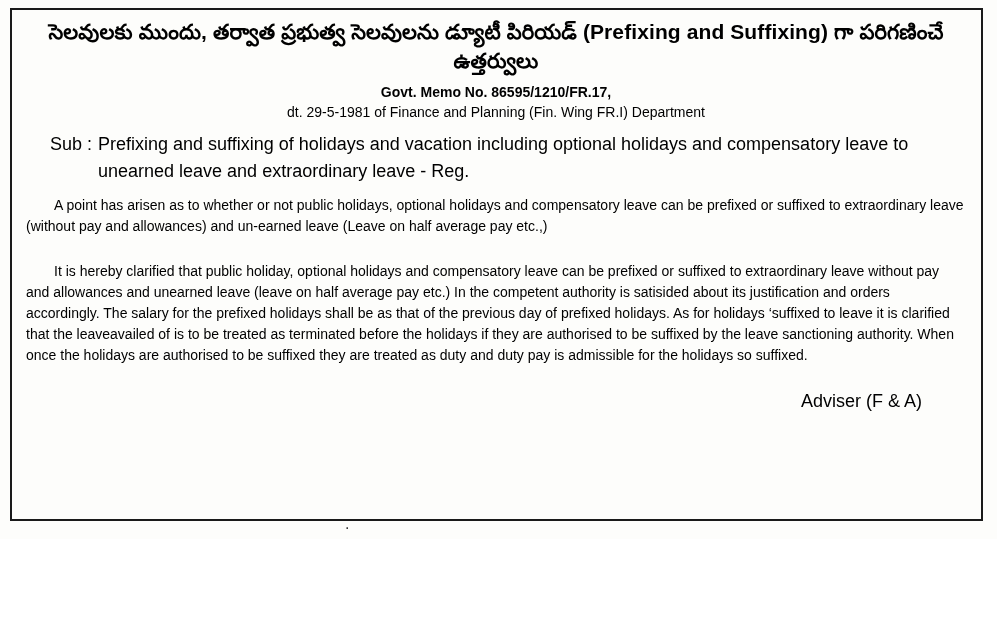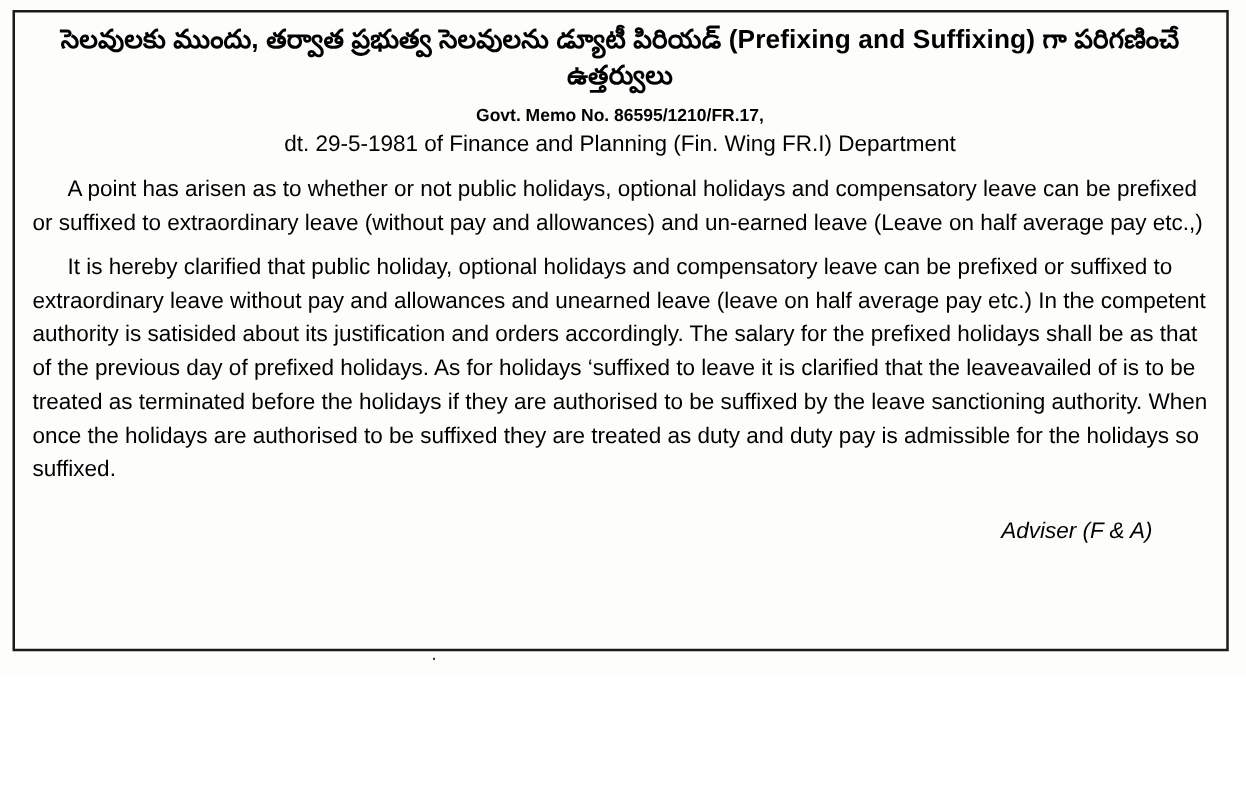--- a/index.html
+++ b/index.html
@@ -46,21 +46,21 @@
   }
   .memo-line {
     text-align: center;
     font-size: 14px;
     font-weight: bold;
     line-height: 1.45;
     margin: 0;
   }
   .memo-line2 {
     text-align: center;
-    font-size: 18px;
+    font-size: 14px;
     line-height: 1.45;
     margin: 0 0 8px 0;
     font-weight: 500;
   }
   .field-row {
     display: flex;
     align-items: flex-start;
     font-size: 18px;
     line-height: 1.52;
     margin: 0 0 2px 0;
@@ -70,42 +70,41 @@
     flex: 0 0 72px;
     padding-left: 24px;
     box-sizing: border-box;
     white-space: nowrap;
   }
   .field-value {
     flex: 1 1 auto;
     padding-right: 6px;
   }
   .para {
-    font-size: 18px;
+    font-size: 14px;
     line-height: 1.5;
     margin: 10px 0 0 0;
     text-indent: 28px;
     text-align: left;
   }
   .para.tight {
-    margin-top: 8px;
+    margin-top: 24px;
   }
   .sign-block {
     margin-top: 22px;
     text-align: right;
     padding-right: 44px;
     font-size: 18px;
     line-height: 1.5;
   }
   .sign-name {
     letter-spacing: 0.3px;
   }
   .sign-role {
     margin-top: 1px;
-    font-style: italic;
   }
   .bottom-dot {
     position: absolute;
     left: 345px;
     bottom: 6px;
     font-size: 16px;
     color: #333;
   }
 </style>
 </head>
@@ -115,20 +114,24 @@
   <div class="doc-border"></div>
 
   <div class="content">
 
     <div class="telugu-title">సెలవులకు ముందు, తర్వాత ప్రభుత్వ సెలవులను డ్యూటీ పిరియడ్ (Prefixing and Suffixing) గా పరిగణించే ఉత్తర్వులు</div>
 
     <div class="memo-line">Govt. Memo No. 86595/1210/FR.17,</div>
 
     <div class="memo-line2">dt. 29-5-1981 of Finance and Planning (Fin. Wing FR.I) Department</div>
 
+    <div class="field-row">
+      <div class="field-label">Sub :</div>
+      <div class="field-value">Prefixing and suffixing of holidays and vacation including optional holidays and compensatory leave to unearned leave and extraordinary leave - Reg.</div>
+    </div>
 
 
     <div class="para">A point has arisen as to whether or not public holidays, optional holidays and compensatory leave can be prefixed or suffixed to extraordinary leave (without pay and allowances) and un-earned leave (Leave on half average pay etc.,)</div>
 
     <div class="para tight">It is hereby clarified that public holiday, optional holidays and compensatory leave can be prefixed or suffixed to extraordinary leave without pay and allowances and unearned leave (leave on half average pay etc.) In the competent authority is satisided about its justification and orders accordingly.  The salary for the prefixed holidays shall be as that of the previous day of prefixed holidays.  As for holidays ‘suffixed to leave it is clarified that the leaveavailed of is to be treated as terminated before the holidays if they are authorised to be suffixed by the leave sanctioning authority.  When once the holidays are authorised to be suffixed they are treated as duty and duty pay is admissible for the holidays so suffixed.</div>
 
     <div class="sign-block">
       <div class="sign-role">Adviser (F &amp; A)</div>
     </div>
 

